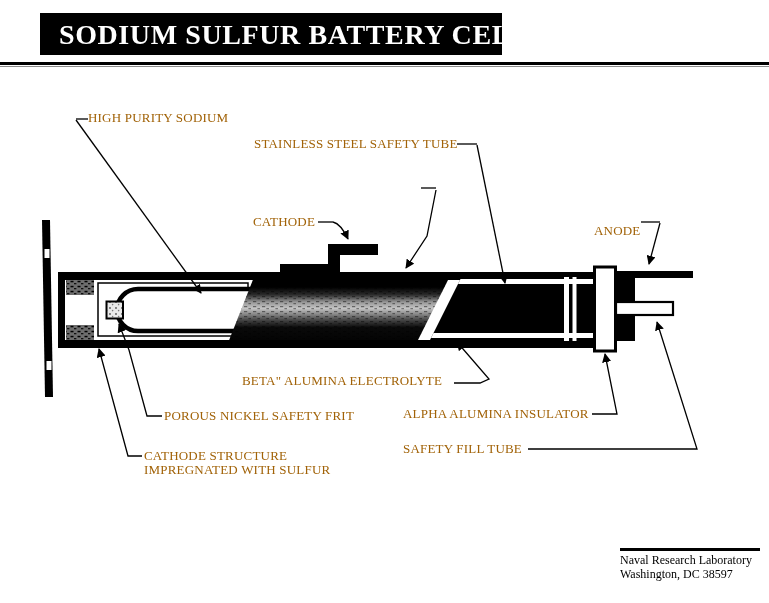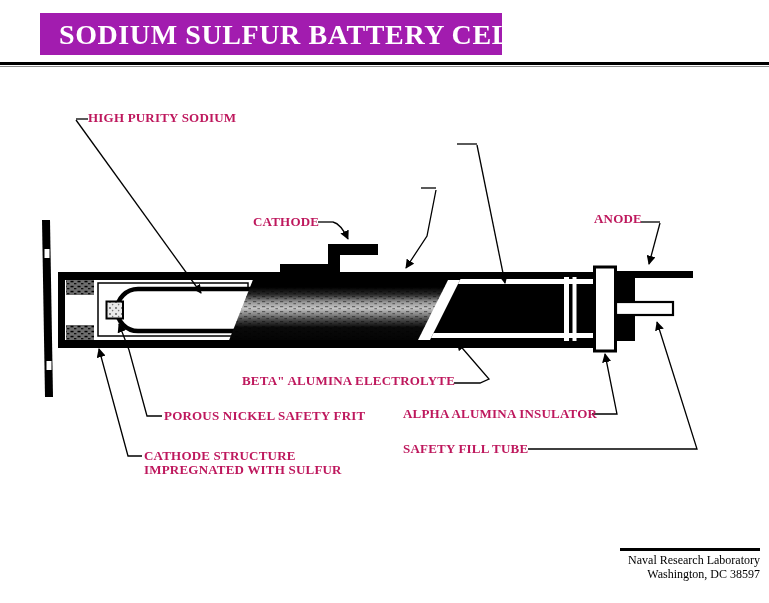--- a/index.html
+++ b/index.html
@@ -1,27 +1,27 @@
 <!DOCTYPE html>
 <html><head>
 <meta charset="utf-8">
 <style>
   html,body{margin:0;padding:0;background:#ffffff;}
   #page{position:relative;width:769px;height:603px;background:#ffffff;overflow:hidden;
         font-family:"Liberation Serif", serif;}
-  #title-bar{position:absolute;left:40px;top:13px;width:462px;height:42px;background:#a21caf;
+  #title-bar{position:absolute;left:40px;top:13px;width:462px;height:42px;background:#000000;
              color:#fff;font-weight:700;font-size:28px;line-height:43px;letter-spacing:.6px;
              padding-left:19px;box-sizing:border-box;white-space:nowrap;}
   .rule-a{position:absolute;left:0;top:62px;width:769px;height:3px;background:#000;}
   .rule-b{position:absolute;left:0;top:66px;width:769px;height:1px;background:#8a8a8a;}
-  .lbl{position:absolute;font-weight:700;font-size:13px;line-height:14px;color:#be185d;
+  .lbl{position:absolute;font-weight:400;font-size:13px;line-height:14px;color:#a16207;
        letter-spacing:.2px;white-space:nowrap;}
   svg{position:absolute;left:0;top:0;}
   #credit{position:absolute;left:620px;top:548px;width:140px;display:flex;
-          flex-direction:column;align-items:flex-end;}
+          flex-direction:column;align-items:flex-start;}
   #credit .credit-rule{width:140px;height:3px;background:#000;margin-bottom:2px;}
   #credit .credit-line{font-size:12px;line-height:14px;color:#000;white-space:nowrap;}
 </style>
 </head>
 <body>
 
 <div id="page">
 
   <div id="title-bar">SODIUM SULFUR BATTERY CELL</div>
   <div class="rule-a"></div>
@@ -142,22 +142,23 @@
       <g>
         <path d="M592,414 H617 L605,354" marker-end="url(#ah)"></path>
       </g>
       <g>
         <path d="M528,449 H697 L657,322" marker-end="url(#ah)"></path>
       </g>
     </g>
   </svg>
 
   <div class="lbl" style="left:88px;top:111px">HIGH PURITY SODIUM</div>
+  <div class="lbl" style="left:254px;top:137px">STAINLESS STEEL SAFETY TUBE</div>
   <div class="lbl" style="left:253px;top:215px">CATHODE</div>
-  <div class="lbl" style="left:594px;top:212px">ANODE</div>
+  <div class="lbl" style="left:594px;top:224px">ANODE</div>
   <div class="lbl" style="left:242px;top:374px">BETA" ALUMINA ELECTROLYTE</div>
   <div class="lbl" style="left:164px;top:409px">POROUS NICKEL SAFETY FRIT</div>
   <div class="lbl" style="left:403px;top:407px">ALPHA ALUMINA INSULATOR</div>
   <div class="lbl" style="left:144px;top:449px">
     <span style="display:block">CATHODE STRUCTURE</span>
     <span style="display:block">IMPREGNATED WITH SULFUR</span>
   </div>
   <div class="lbl" style="left:403px;top:442px">SAFETY FILL TUBE</div>
 
   <div id="credit">

